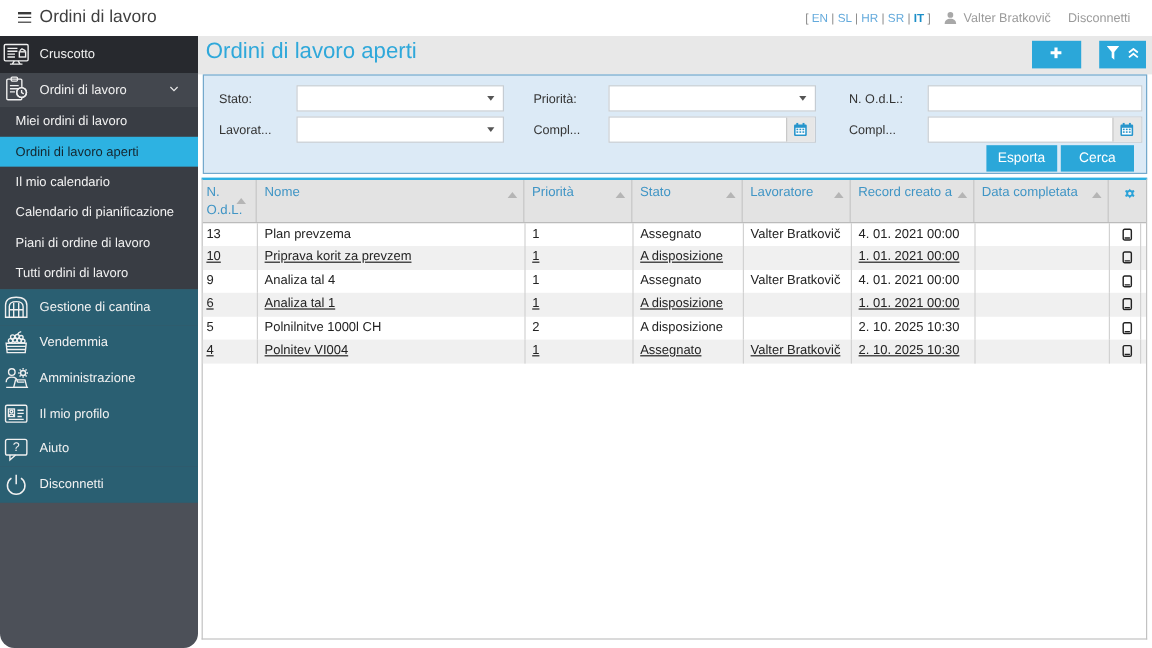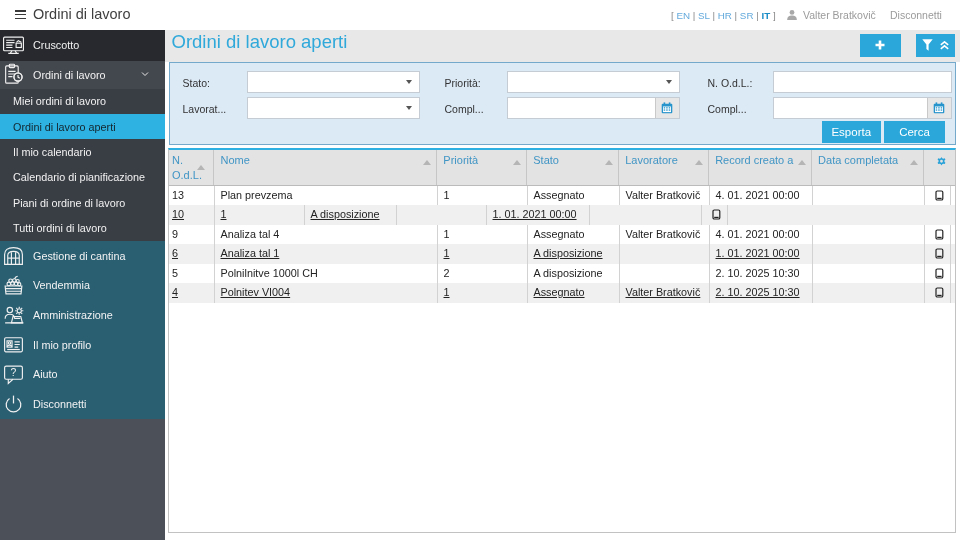--- a/index.html
+++ b/index.html
@@ -11,21 +11,21 @@
 #hamb { position:absolute; left:15px; top:10px; width:11px; height:11px; }
 #hamb div { height:1.6px; background:#3a3a3a; margin-bottom:2.2px; }
 #apptitle { position:absolute; left:33px; top:6px; font-size:14.5px; color:#3f3f3f; }
 #langs { position:absolute; left:671px; top:9.5px; font-size:9.8px; color:#8a8a8a; }
 #langs a { color:#64aadc; text-decoration:none; }
 #langs b { color:#1b8ec8; }
 #usr { position:absolute; left:803px; top:9px; font-size:10.5px; color:#9b9b9b; }
 #logouttop { position:absolute; left:890px; top:9px; font-size:10.5px; color:#9b9b9b; }
 
 
-#sidebar { position:absolute; left:0; top:30px; width:165px; height:510px; background:#4c5058; color:#f2f2f2; font-size:10.8px; }
+#sidebar { position:absolute; left:0; top:30px; width:165px; height:510px; background:#4c5058; color:#f2f2f2; font-size:10.8px;border-radius:12px; }
 .sitem { position:relative; display:flex; align-items:center; }
 .sitem .ic { width:23px; height:23px; margin-left:2px; margin-right:8px; flex:0 0 23px; }
 #it-crus { height:30.5px; background:#27292e; }
 #it-ordini { height:28px; background:#43474e; }
 .sub { height:25.4px; background:#393d44; padding-left:13px; display:flex; align-items:center; }
 .sub.sel { background:#2db2e2; color:#14262e; }
 .teal { height:29.7px; background:#2a5f72; }
 #chev { position:absolute; right:16px; top:10px; }
 
 
@@ -257,20 +257,21 @@
           <div class="gc cw4">Valter Bratkovič</div>
           <div class="gc cw5">4. 01. 2021 00:00</div>
           <div class="gc cw6"></div>
           <div class="gc cw7"><svg class="cb" width="9" height="11" viewBox="0 0 9 11" style="margin-left:4px;margin-top:4px">
               <rect x="1" y="1" width="6.8" height="9" rx="1.3" fill="none" stroke="#222" stroke-width="1.2"></rect>
               <line x1="2.2" y1="8.4" x2="6.6" y2="8.4" stroke="#222" stroke-width="1.2"></line>
             </svg></div>
         </div>
       <div class="grow alt">
           <div class="gc cw0">10</div>
+          <div class="gc cw1">Priprava korit za prevzem</div>
           <div class="gc cw2">1</div>
           <div class="gc cw3">A disposizione</div>
           <div class="gc cw4"></div>
           <div class="gc cw5">1. 01. 2021 00:00</div>
           <div class="gc cw6"></div>
           <div class="gc cw7"><svg class="cb" width="9" height="11" viewBox="0 0 9 11" style="margin-left:4px;margin-top:4px">
               <rect x="1" y="1" width="6.8" height="9" rx="1.3" fill="none" stroke="#222" stroke-width="1.2"></rect>
               <line x1="2.2" y1="8.4" x2="6.6" y2="8.4" stroke="#222" stroke-width="1.2"></line>
             </svg></div>
         </div>

